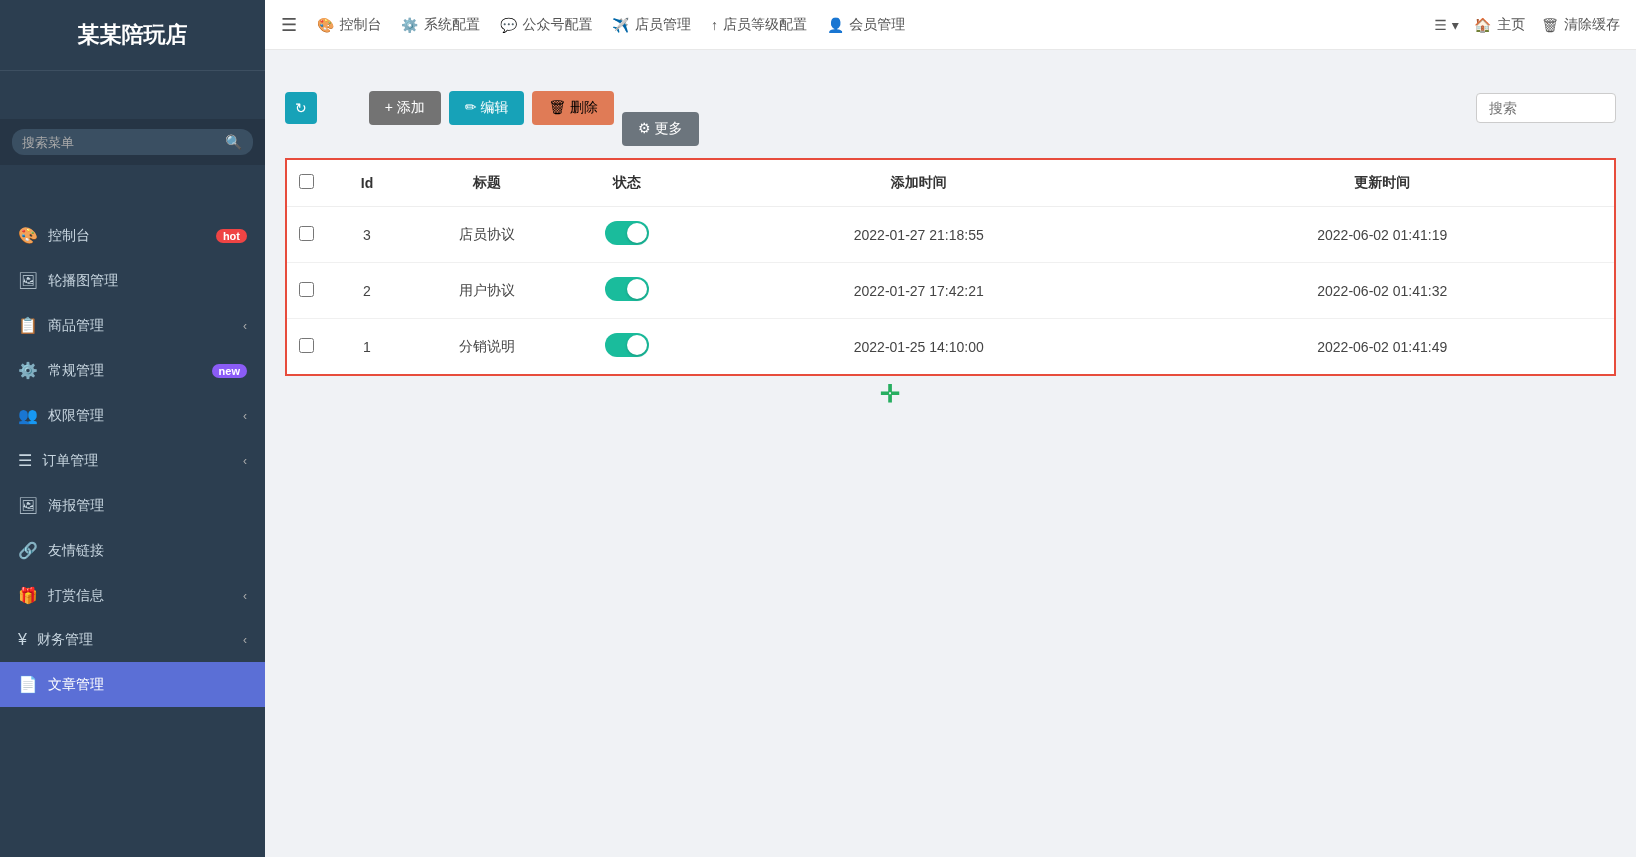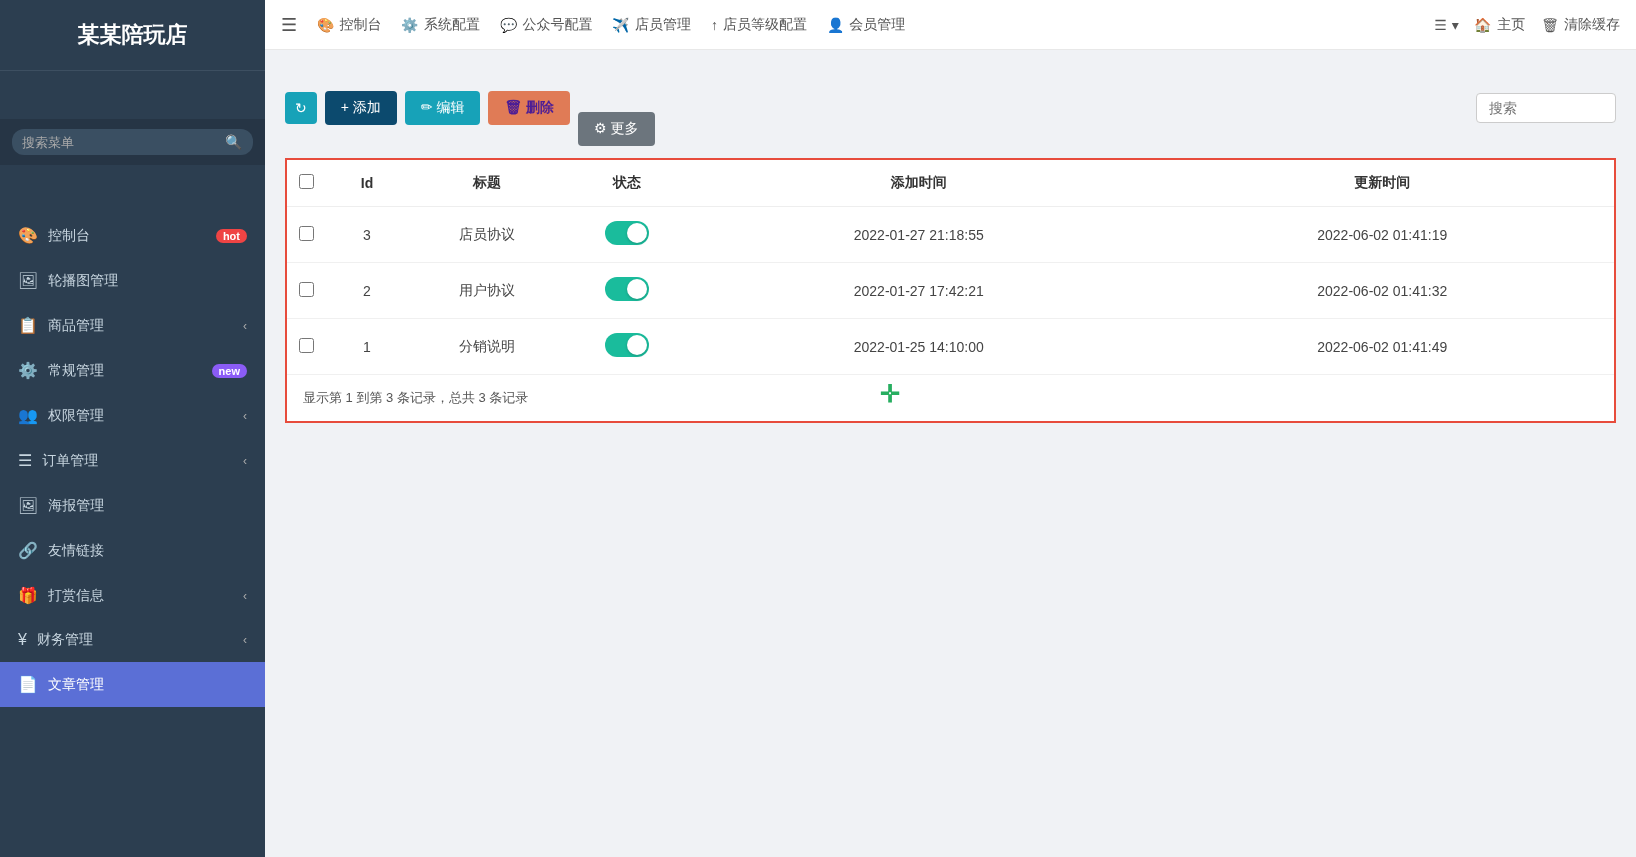--- a/index.html
+++ b/index.html
@@ -126,23 +126,23 @@
       align-items: center;
       gap: 5px;
       padding: 8px 16px;
       border-radius: 4px;
       border: none;
       cursor: pointer;
       font-size: 14px;
       font-family: inherit;
     }
     .btn-refresh { background: #17a2b8; color: #fff; border-radius: 4px; padding: 8px 10px; }
-    .btn-add { background: #0c4a6e; color: #fff; }
+    .btn-add { background: #737373; color: #fff; margin-left: 44px; }
     .btn-edit { background: #17a2b8; color: #fff; }
-    .btn-delete { background: #e07b56; color: #4c1d95; font-weight: bold; }
+    .btn-delete { background: #e07b56; color: #000000; }
     .btn-more { background: #6c757d; color: #fff; margin-top: 42px; }
     .search-box {
       margin-left: auto;
       border: 1px solid #ccc;
       border-radius: 4px;
       padding: 6px 12px;
       font-size: 14px;
       font-family: inherit;
       outline: none;
       width: 140px;
@@ -414,19 +414,18 @@
     <td class="col-id">1</td>
     <td class="col-title">分销说明</td>
     <td class="col-status">
       <span class="toggle" title="已启用"></span>
     </td>
     <td class="col-add-time">2022-01-25 14:10:00</td>
     <td class="col-update-time">2022-06-02 01:41:49</td>
   </tr>
           </tbody>
       </table>
-      <div class="table-footer">显示第 1 到第 3 条记录，总共 3 条记录</div>
     </div>
 
   </div>
 </div>
 
 <div style="position: absolute; left: 880px; top: 380px; pointer-events: none; z-index: 9999;"><span style="color:#27ae60;font-size:24px;font-weight:bold;">✛</span></div>
 
 </body></html>

